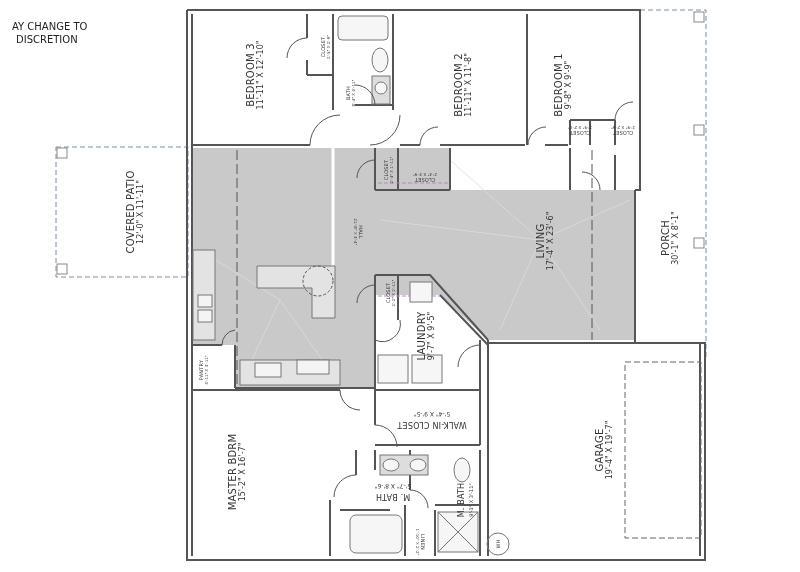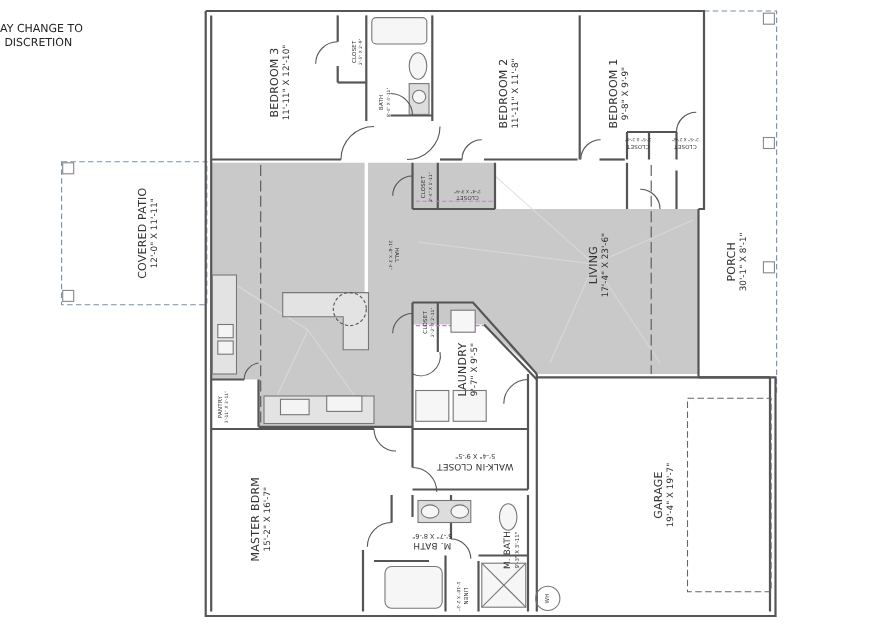--- a/index.html
+++ b/index.html
@@ -1,18 +1,18 @@
 <!DOCTYPE html>
 <html><head>
 <meta charset="utf-8">
 <style>
   html,body{margin:0;padding:0;background:#fff;}
   body{width:800px;height:572px;position:relative;overflow:hidden;font-family:"DejaVu Sans","Liberation Sans",sans-serif;}
   #plan{position:absolute;left:0;top:0;}
-  .note{position:absolute;left:0;top:20px;font-size:10px;color:#222;line-height:13px;white-space:pre;}
+  .note{position:absolute;left:12px;top:20px;font-size:10px;color:#222;line-height:13px;white-space:pre;}
   .lbl{position:absolute;transform:translate(-50%,-50%) rotate(-90deg);text-align:center;white-space:nowrap;color:#333;}
   .lbl.flip{transform:translate(-50%,-50%) rotate(90deg);}
   .lbl.up{transform:translate(-50%,-50%) rotate(180deg);}
   .lbl .n{display:block;font-size:10px;line-height:11px;letter-spacing:.2px;}
   .lbl .d{display:block;font-size:8px;line-height:9px;}
   .lbl.sm .n{font-size:5px;line-height:6px;}
   .lbl.sm .d{font-size:4px;line-height:5px;}
 </style>
 </head>
 <body>

